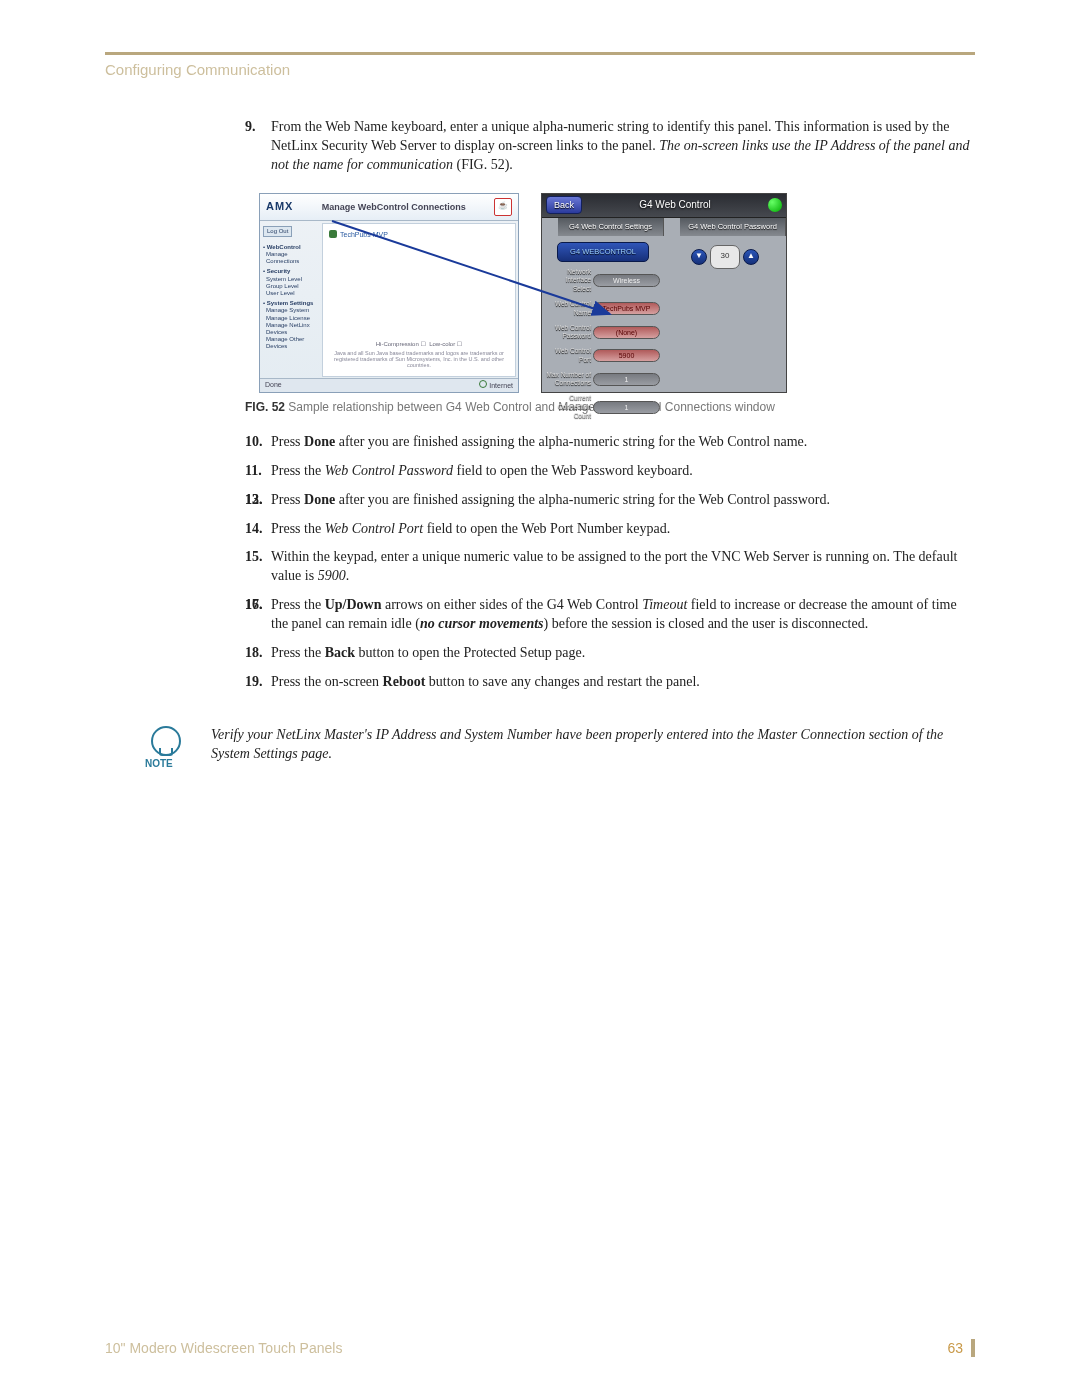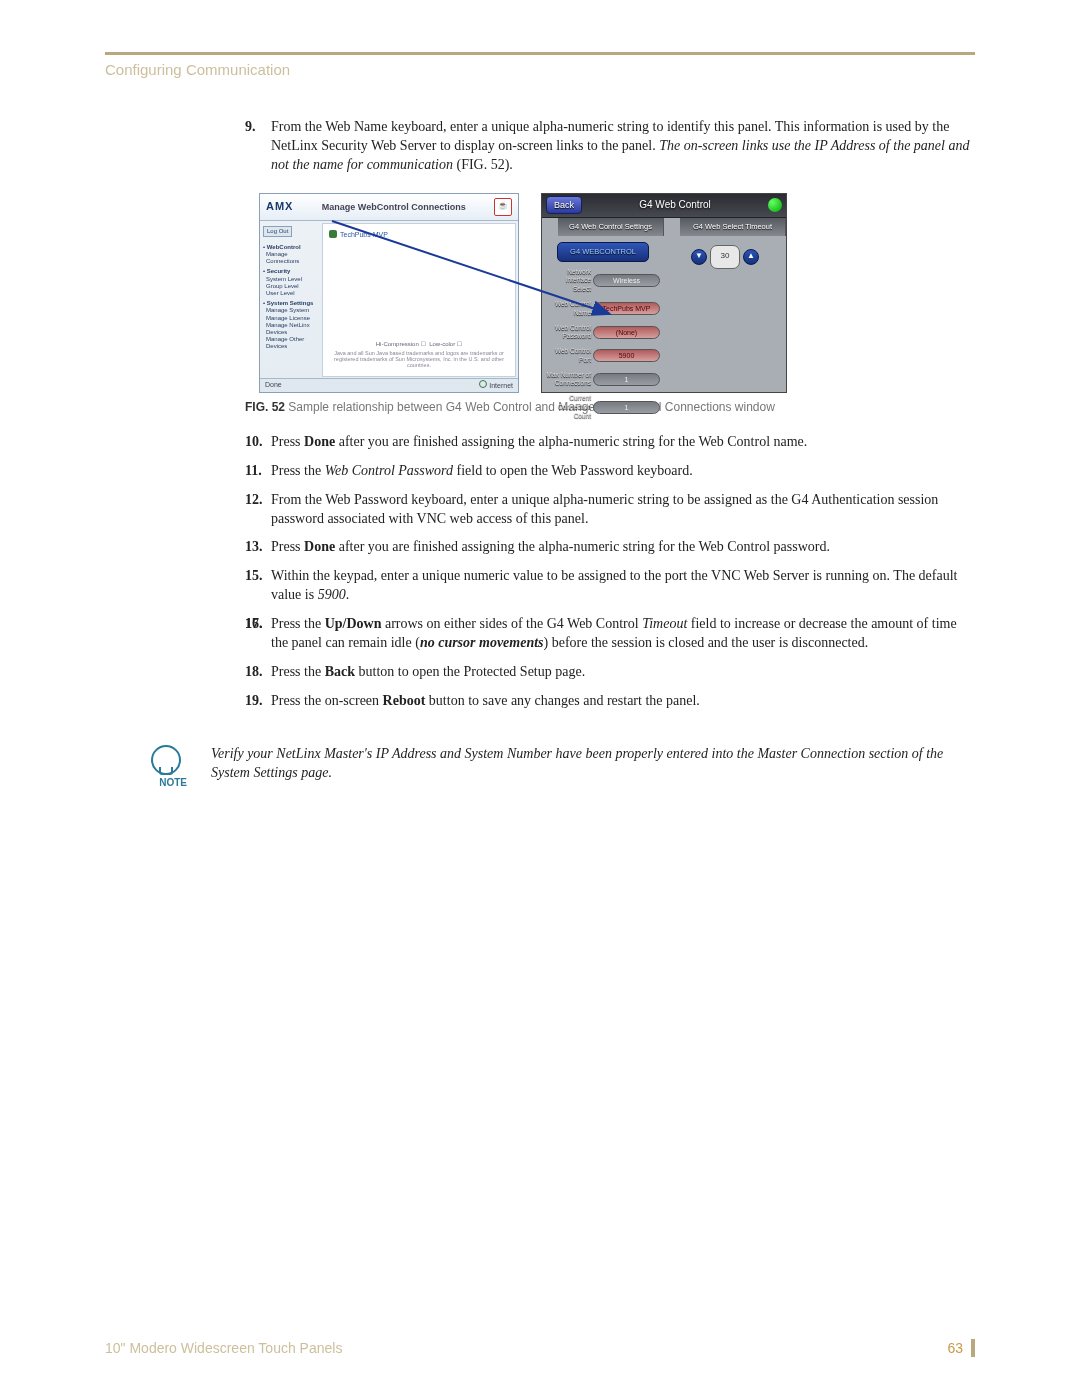--- a/index.html
+++ b/index.html
@@ -138,21 +138,21 @@
 .fig-caption .figlabel { font-weight: bold; color: #333; }
 
 .note-block {
   display: flex;
   gap: 24px;
   margin-top: 34px;
   margin-left: 40px;
   align-items: flex-start;
 }
 .note-icon {
-  width: 42px; text-align:right;
+  width: 42px; text-align:left;
   color:#2a7a9a; font-family:Arial, sans-serif;font-size:10px;font-weight:bold;
 }
 .note-icon .bulb {
   width:30px;height:30px;border:2.5px solid #2a7a9a;border-radius:50%;margin:0 auto 2px;position:relative;
 }
 .note-icon .bulb::after{content:"";position:absolute;left:50%;bottom:-2px;transform:translateX(-50%);width:10px;height:6px;border:2px solid #2a7a9a;border-top:none;border-radius:0 0 3px 3px;}
 .note-text {flex:1;font-style:italic;font-size:14px;line-height:1.35;}
 
 .footer {
   position:absolute;left:105px;right:105px;bottom:40px;
@@ -224,21 +224,21 @@
     </div>
 
     <div class="panel-window">
       <div class="panel-titlebar">
         <span class="back-btn">Back</span>
         <span class="title">G4 Web Control</span>
         <span class="circ"></span>
       </div>
       <div class="panel-subtabs">
         <div class="tab">G4 Web Control Settings</div>
-        <div class="tab">G4 Web Select Timeout</div>
+        <div class="tab">G4 Web Control Password</div>
       </div>
       <div class="panel-body">
         <div class="panel-col">
           <div class="bigbtn">G4 WEBCONTROL</div>
           <div id="panel-rows">
               <div class="row">
                 <span class="lbl">Network Interface Select</span>
                 <span class="pill">Wireless</span>
               </div>
               <div class="row">
@@ -284,22 +284,23 @@
   </div>
 
   <div class="fig-caption">
     <span class="figlabel">FIG. 52</span>
     <span>Sample relationship between G4 Web Control and Mange WebControl Connections window</span>
   </div>
 
   <ol class="steps" id="steps-rest">
       <li><span class="num">10.</span><span>Press <b>Done</b> after you are finished assigning the alpha-numeric string for the Web Control name.</span></li>
       <li><span class="num">11.</span><span>Press the <i>Web Control Password</i> field to open the Web Password keyboard.</span></li>
-      <li><span class="num">12.</span><span>From the Web Password keyboard, enter a unique alpha-numeric string to be assigned as the G4 Authentication session password associated with VNC web access of this panel.</span></li>
+      <li><span class="num">12.</span></li>
       <li><span class="num">13.</span><span>Press <b>Done</b> after you are finished assigning the alpha-numeric string for the Web Control password.</span></li>
+      <li><span class="num">14.</span><span>Press the <i>Web Control Port</i> field to open the Web Port Number keypad.</span></li>
       <li><span class="num">15.</span><span>Within the keypad, enter a unique numeric value to be assigned to the port the VNC Web Server is running on. The default value is <i>5900</i>.</span></li>
       <li><span class="num">16.</span></li>
       <li><span class="num">17.</span><span>Press the <b>Up/Down</b> arrows on either sides of the G4 Web Control <i>Timeout</i> field to increase or decrease the amount of time the panel can remain idle (<i><b>no cursor movements</b></i>) before the session is closed and the user is disconnected.</span></li>
       <li><span class="num">18.</span><span>Press the <b>Back</b> button to open the Protected Setup page.</span></li>
       <li><span class="num">19.</span><span>Press the on-screen <b>Reboot</b> button to save any changes and restart the panel.</span></li>
     </ol>
 </div>
 
 <div class="note-block">
   <div class="note-icon">

